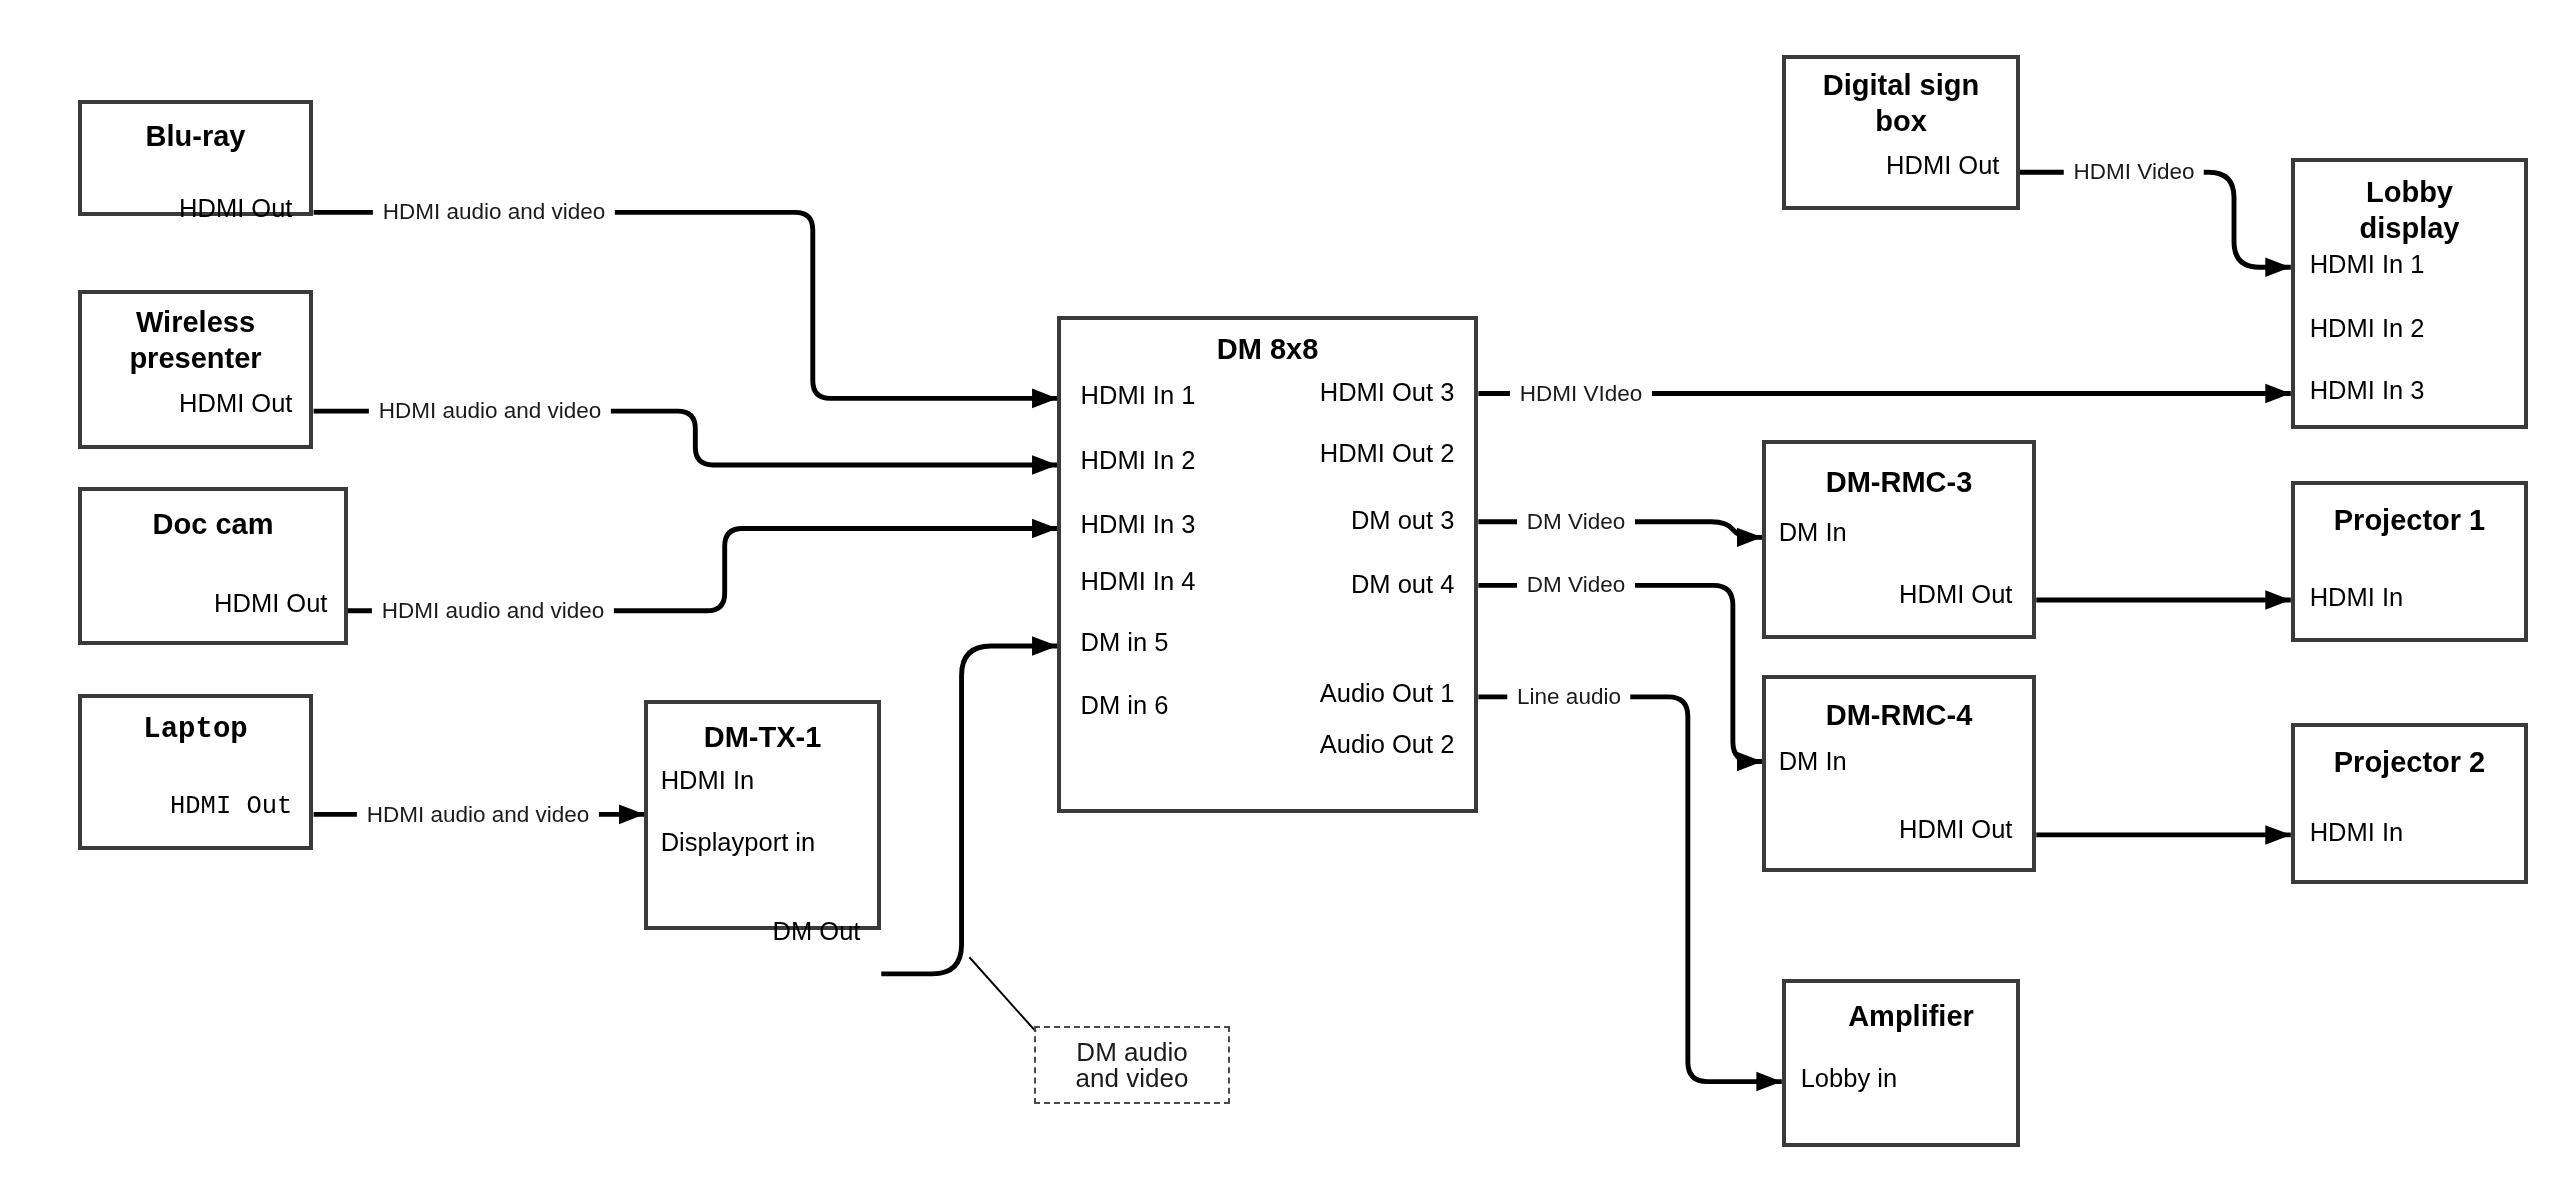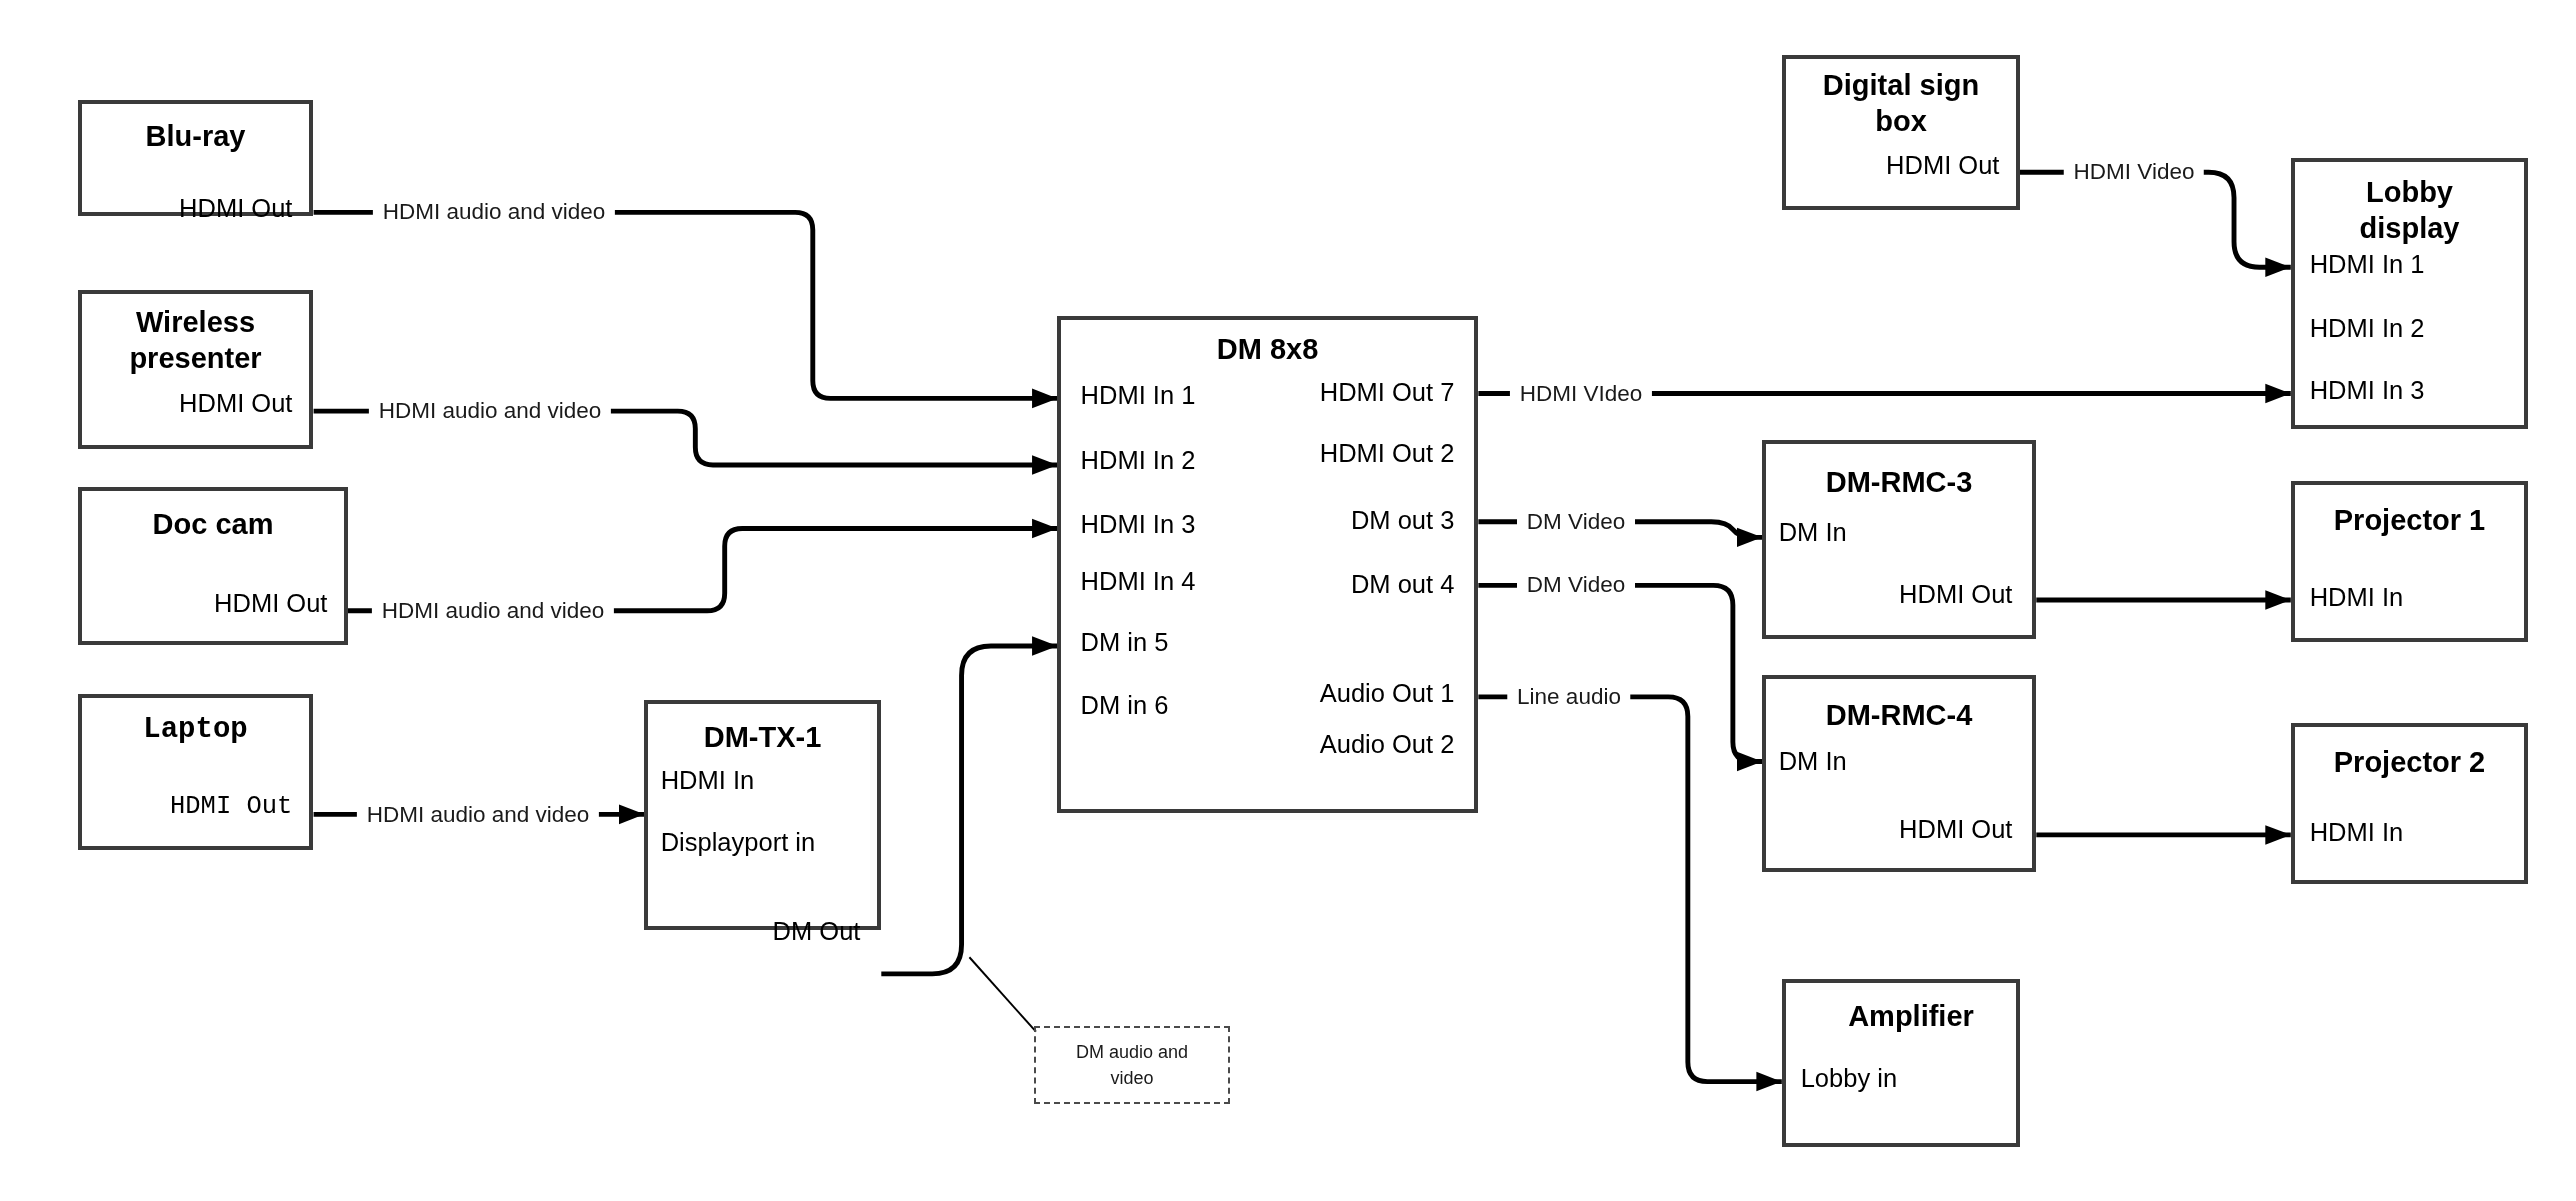--- a/index.html
+++ b/index.html
@@ -43,21 +43,21 @@
     line-height:27.4px;
     padding:0 9.8px;
     white-space:nowrap;
     color:#1a1a1a;
   }
   .annotation{
     position:absolute;
     border:2px dashed #4a4a4a;
     box-sizing:border-box;
     text-align:center;
-    font-size:18px;
+    font-size:26px;
     line-height:26.4px;
     color:#1a1a1a;
     display:flex;align-items:center;justify-content:center;
   }
   .annotation .atext{display:inline-block;max-width:142px;}
 </style>
 </head>
 <body>
 
 <div id="canvas">
@@ -113,21 +113,21 @@
   </div>
 
   <div class="node" style="left:1057px;top:316px;width:421px;height:497px;">
     <div class="title" style="top:10.8px;">DM 8x8</div>
     <div class="port" style="top:60px;left:19.6px;">HDMI In 1</div>
     <div class="port" style="top:125px;left:19.6px;">HDMI In 2</div>
     <div class="port" style="top:189px;left:19.6px;">HDMI In 3</div>
     <div class="port" style="top:246px;left:19.6px;">HDMI In 4</div>
     <div class="port" style="top:307px;left:19.6px;">DM in 5</div>
     <div class="port" style="top:370px;left:19.6px;">DM in 6</div>
-    <div class="port" style="top:57px;right:19.6px;">HDMI Out 7</div>
+    <div class="port" style="top:57px;right:19.6px;">HDMI Out 3</div>
     <div class="port" style="top:118px;right:19.6px;">HDMI Out 2</div>
     <div class="port" style="top:185px;right:19.6px;">DM out 3</div>
     <div class="port" style="top:249px;right:19.6px;">DM out 4</div>
     <div class="port" style="top:358px;right:19.6px;">Audio Out 1</div>
     <div class="port" style="top:409px;right:19.6px;">Audio Out 2</div>
   </div>
 
   <div class="node" style="left:1782px;top:55px;width:238px;height:155px;padding-left:20px;">
     <div class="title" style="top:7.8px;"><span class="tw" style="max-width:186px;">Digital sign box</span></div>
     <div class="port" style="top:91px;right:16.6px;">HDMI Out</div>

